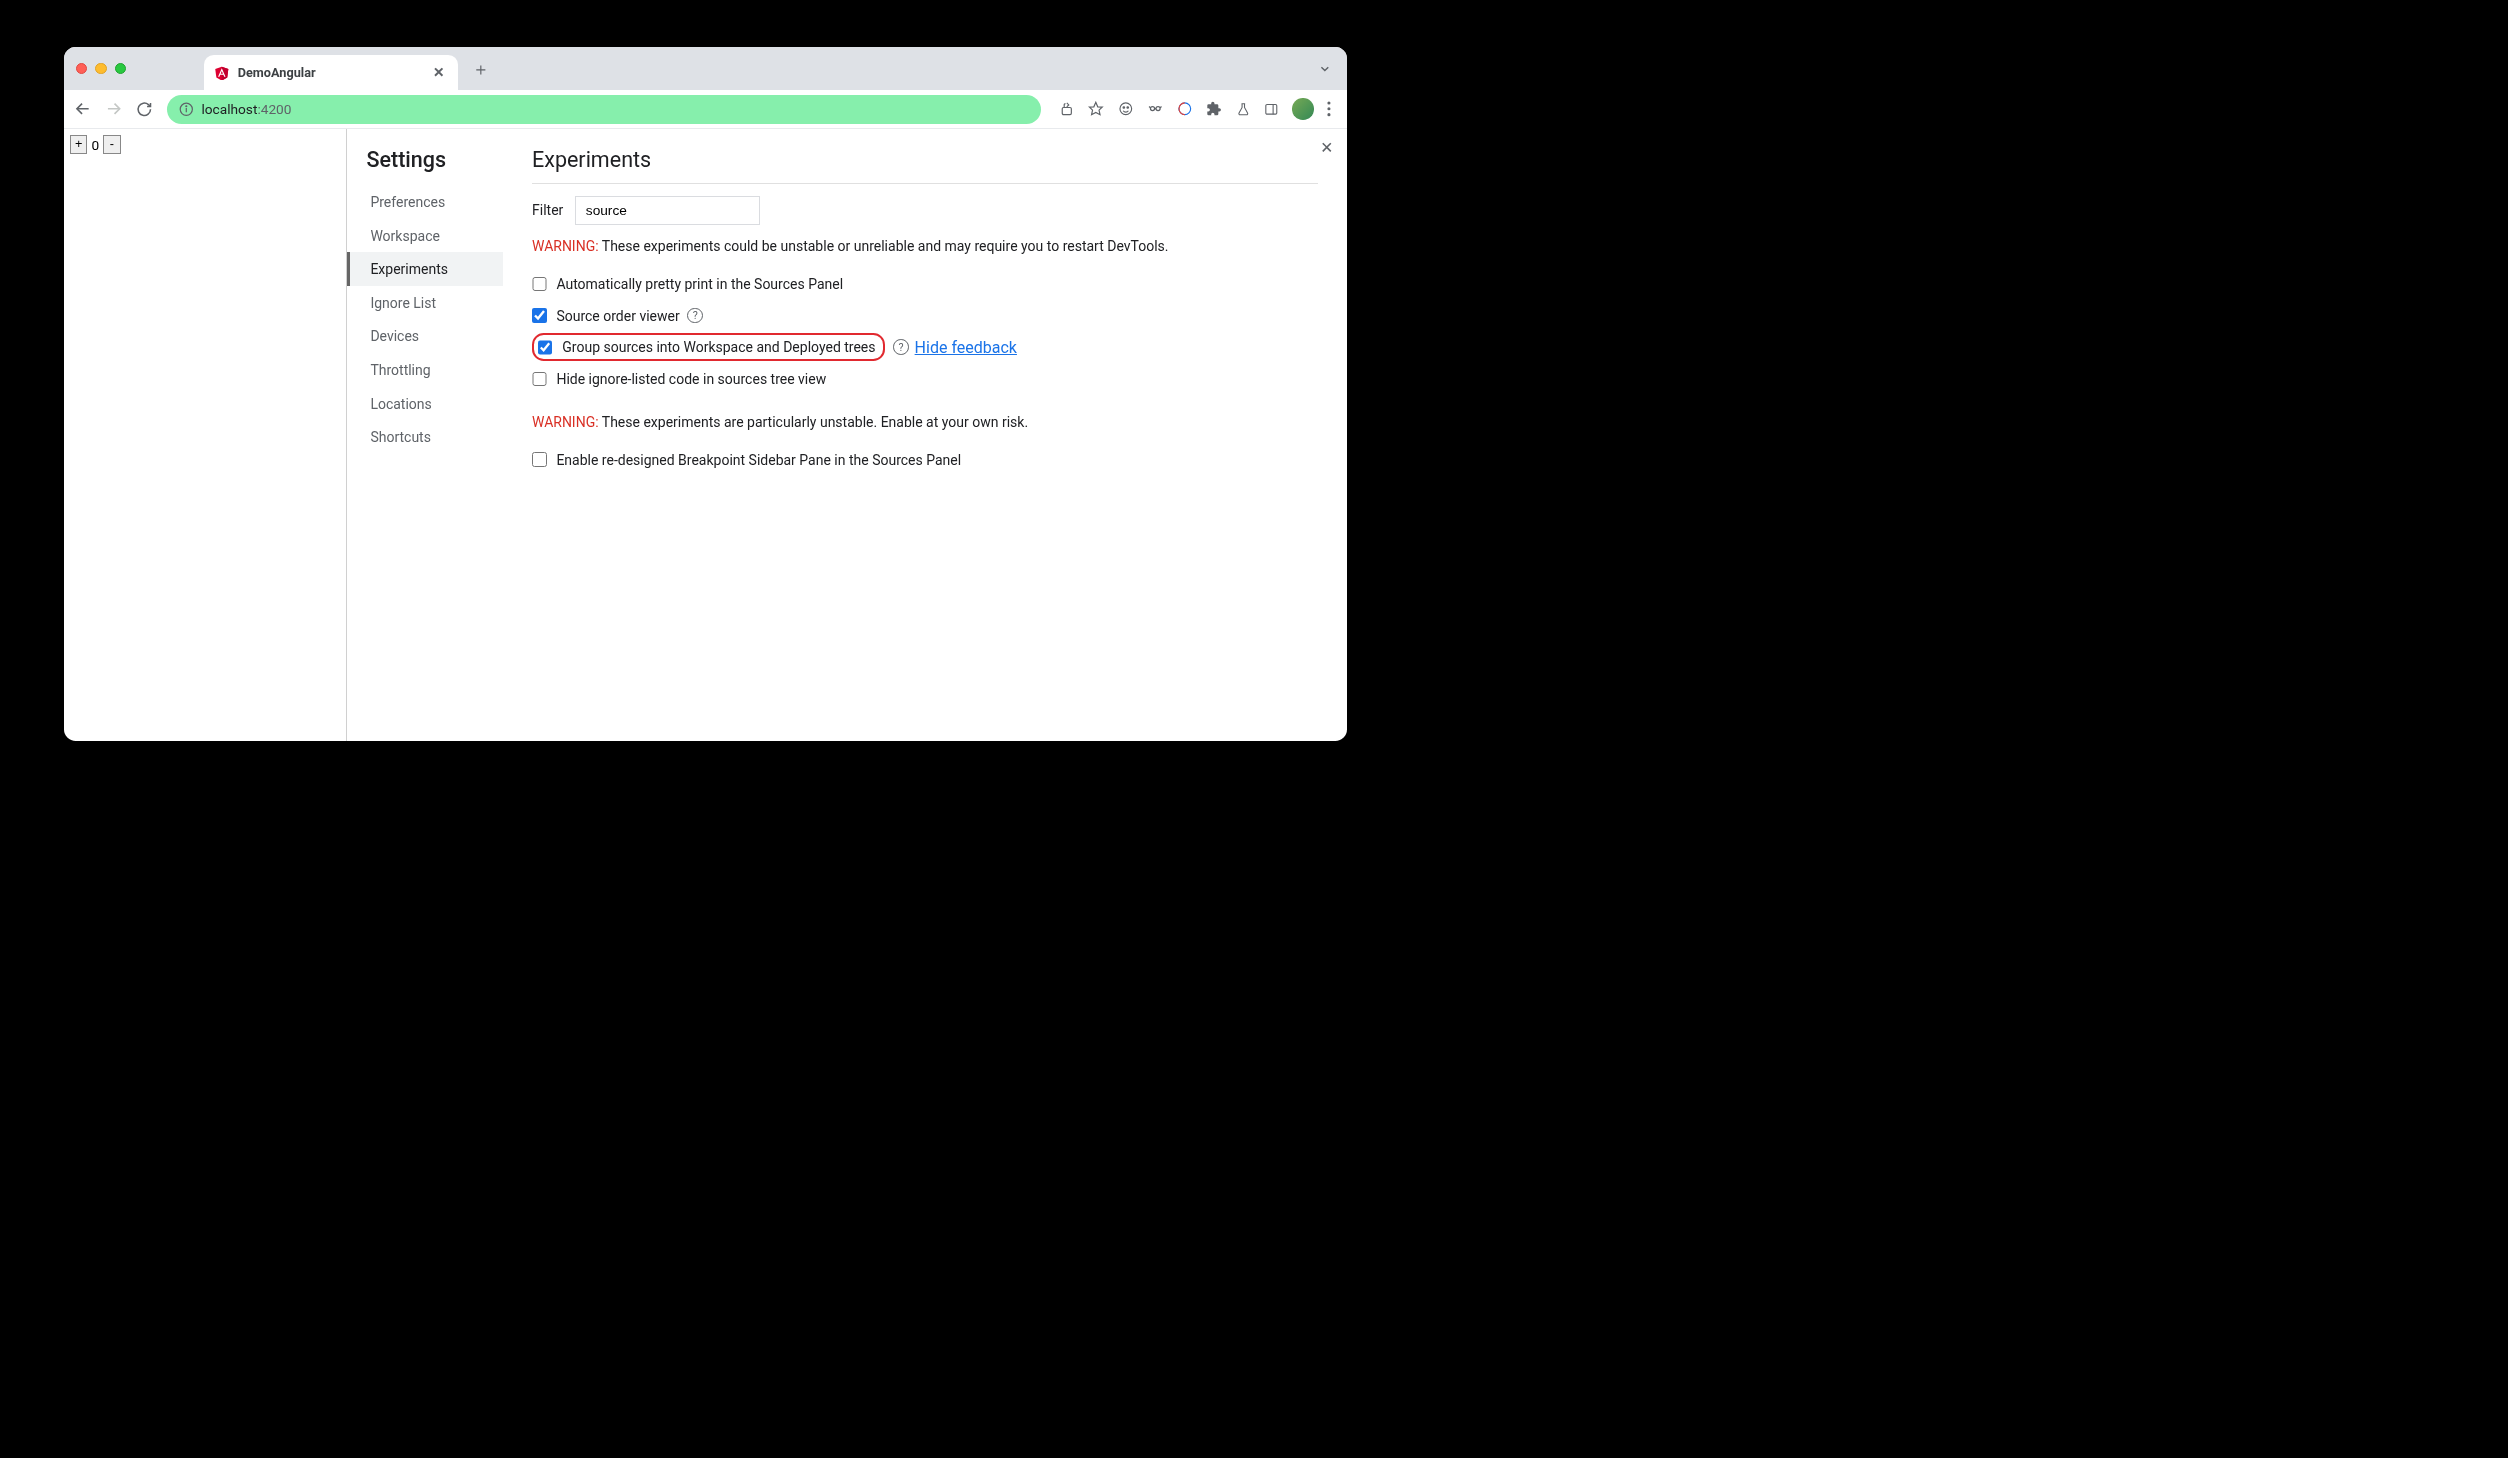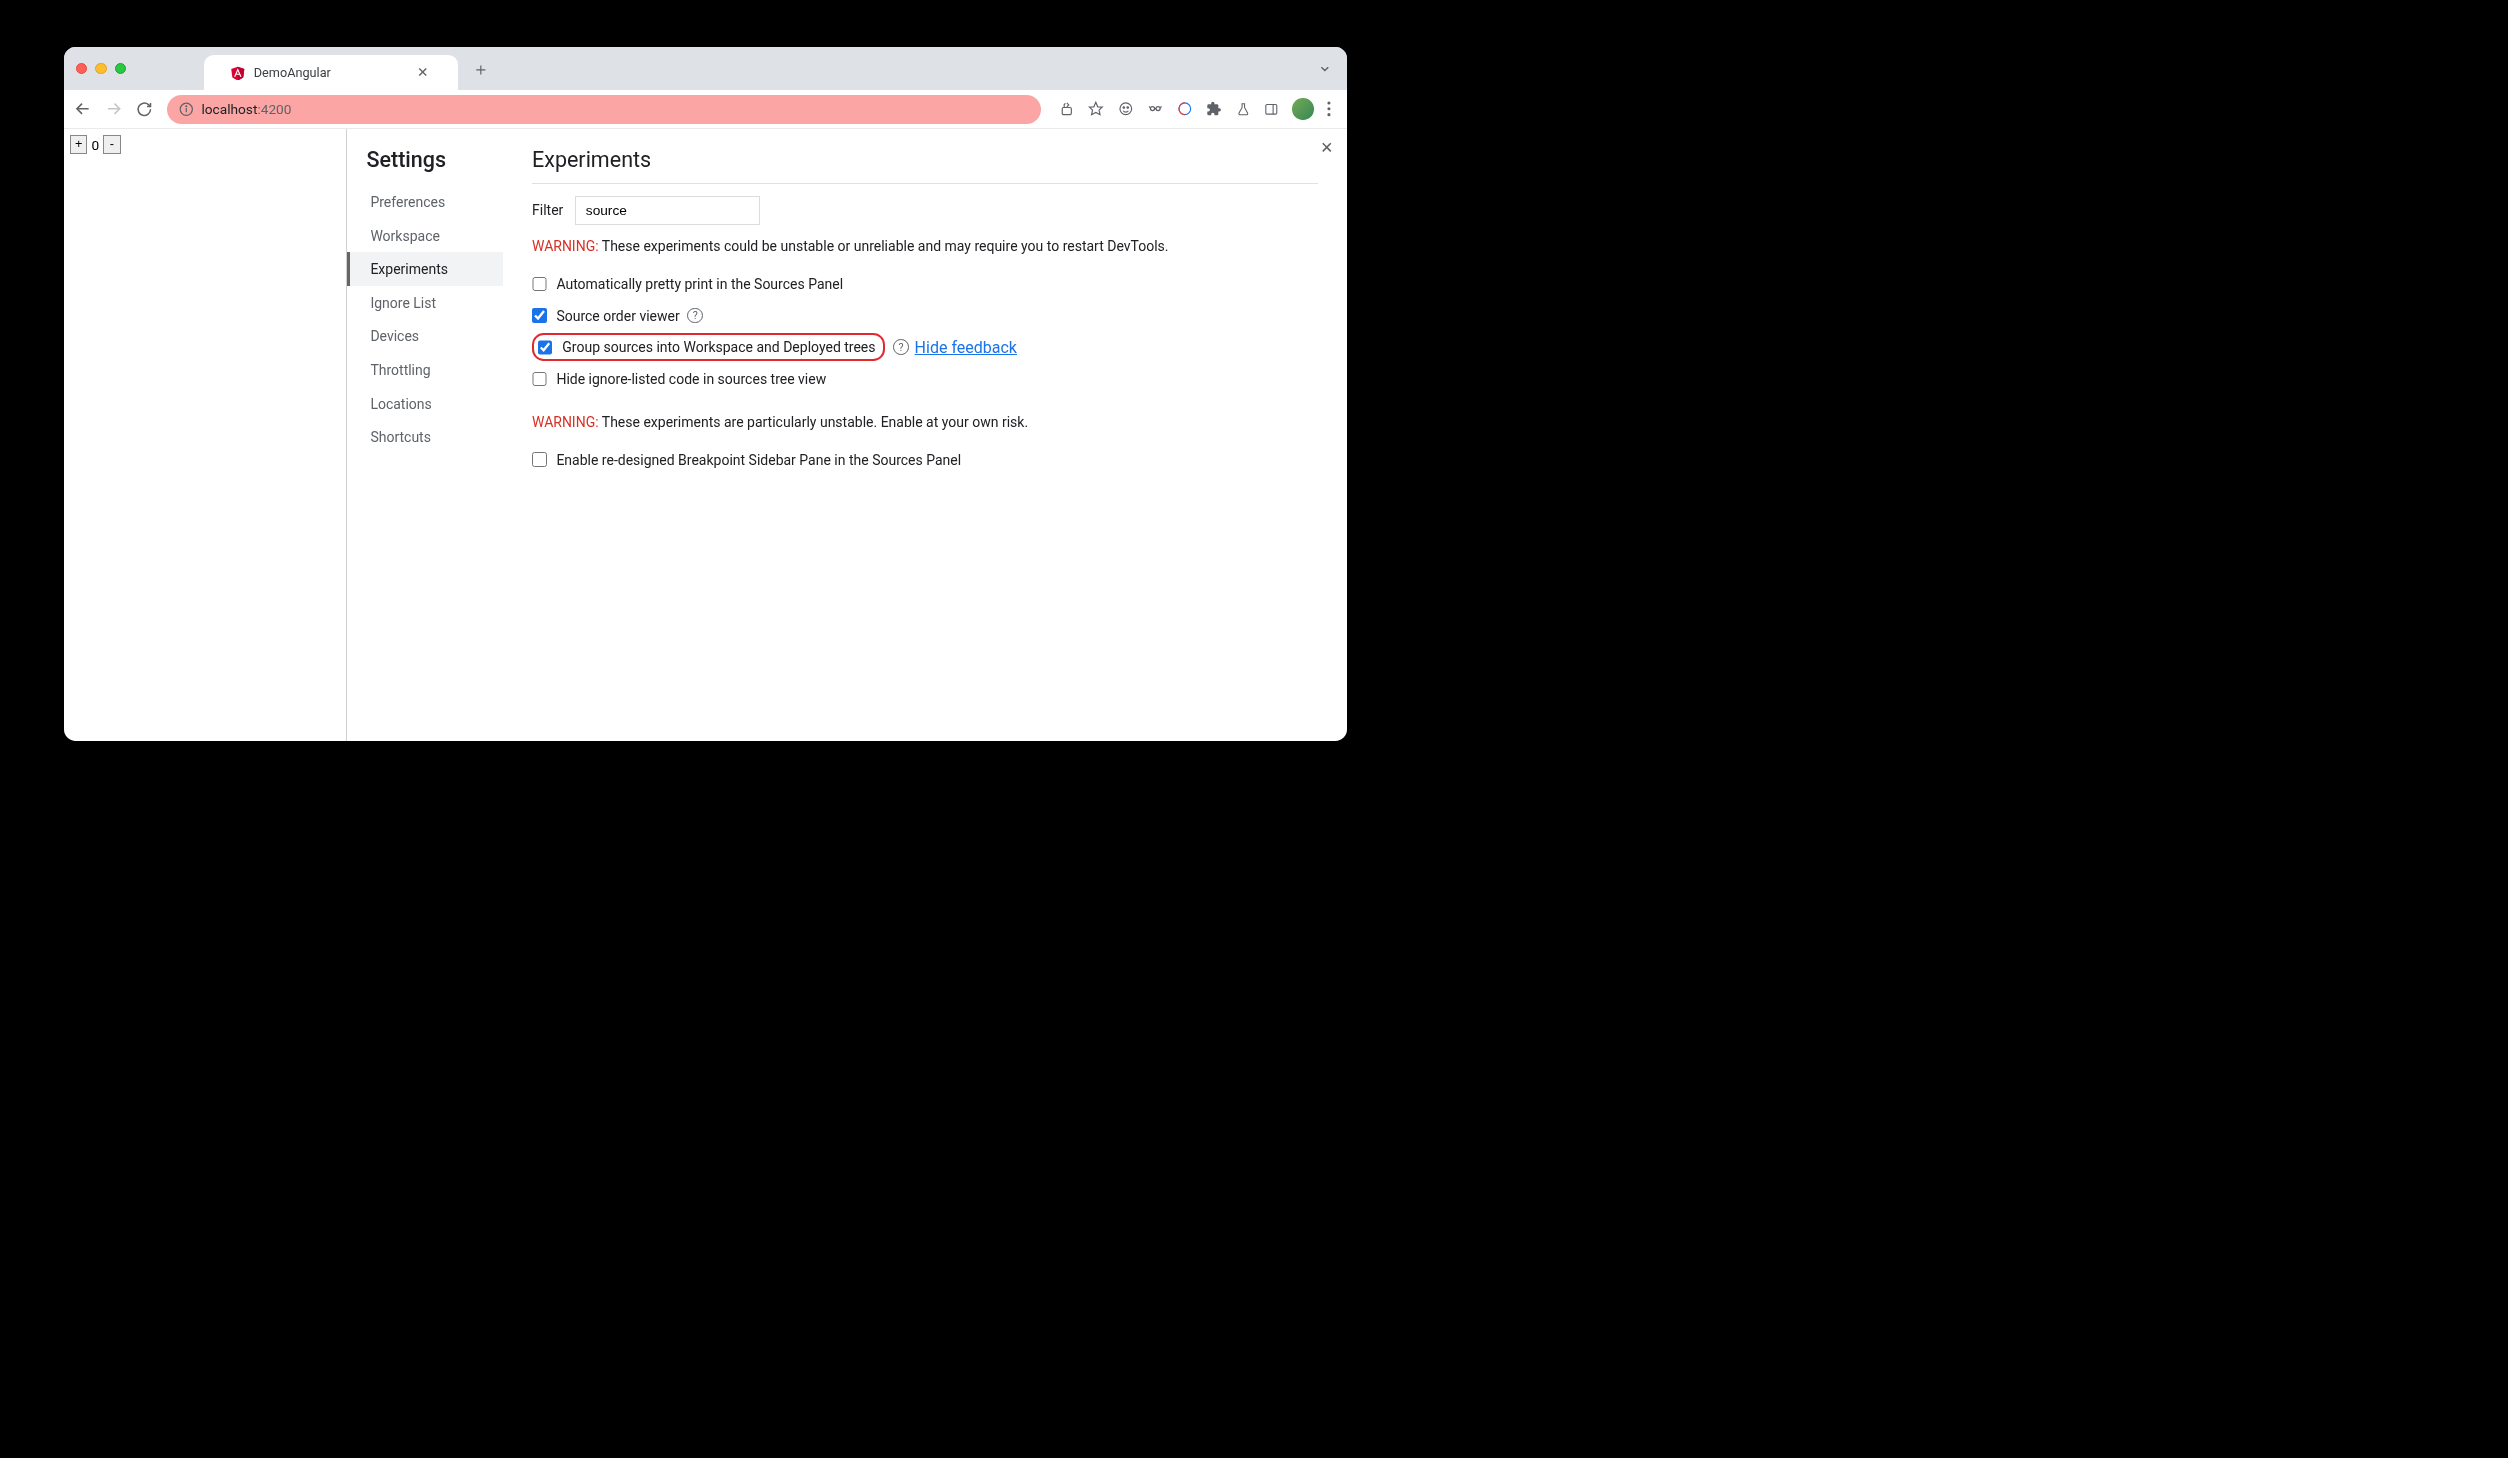--- a/index.html
+++ b/index.html
@@ -42,24 +42,25 @@
   }
   .light.red { background:#ff5f57; border:1px solid #e14942; }
   .light.yellow { background:#febc2e; border:1px solid #e1a325; }
   .light.green { background:#28c840; border:1px solid #1fa32f; }
   .tab {
     display:flex;
     align-items:center;
     height:35px;
     background:#fff;
     border-radius:9.8px 9.8px 0 0;
-    padding:0 26px;
+    padding:0 10px;
     gap:7.8px;
     min-width: 254px;
     margin-top:7.8px;
+    font-weight:bold;
   }
   .tab .favicon {
     width:15.6px; height:15.6px; display:flex; align-items:center; justify-content:center;
   }
   .tab .title { font-size:12.7px; color:#3c4043; flex:1; }
   .tab .close { color:#5f6368; font-size:13.7px; padding:0 3.9px; cursor:pointer; }
   .newtab { margin-left:13.7px; color:#5f6368; font-size:17.6px; font-weight:300; cursor:pointer; }
   .tab-strip .spacer { flex:1; }
   .tab-strip .chevron { margin-right:15.6px; color:#5f6368; }
 
@@ -70,21 +71,21 @@
     display:flex;
     align-items:center;
     padding: 0 9.8px;
     gap:11.7px;
   }
   .nav-btn { width:19.5px; text-align:center; color:#5f6368; }
   .nav-btn.disabled { color:#c4c7c5; }
   .omnibox {
     flex:1;
     height:29px;
-    background:#fca5a5;
+    background:#86efac;
     border-radius:14.6px;
     display:flex;
     align-items:center;
     padding:0 11.7px;
     gap:7.8px;
     color:#5f6368;
     font-size:13.7px;
   }
   .omnibox .url { color:#202124; }
   .omnibox .url .dim { color:#5f6368; }

